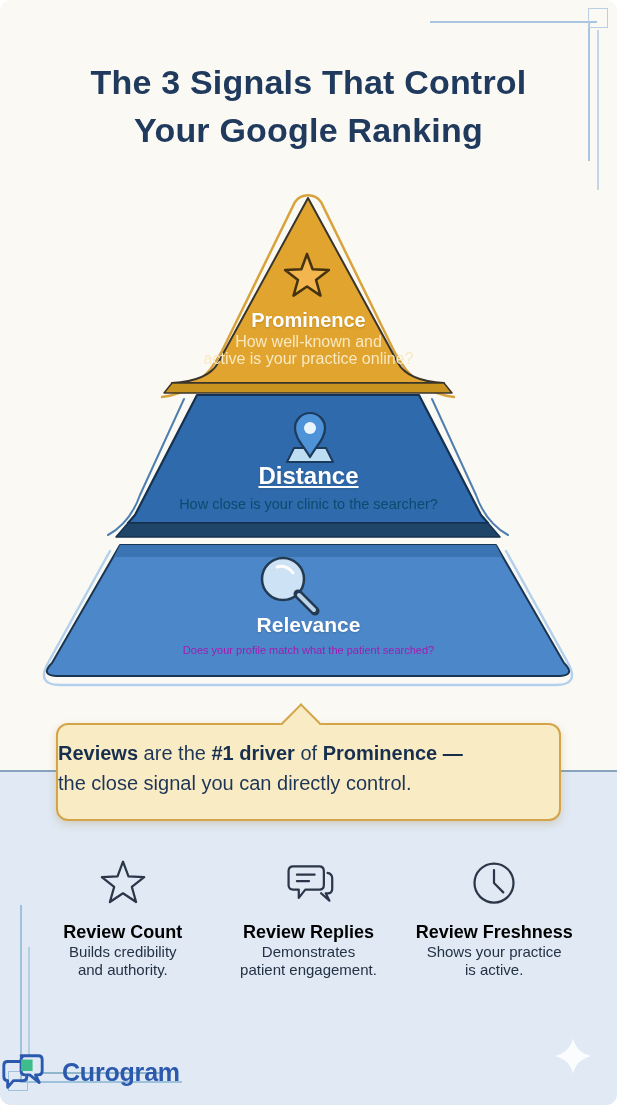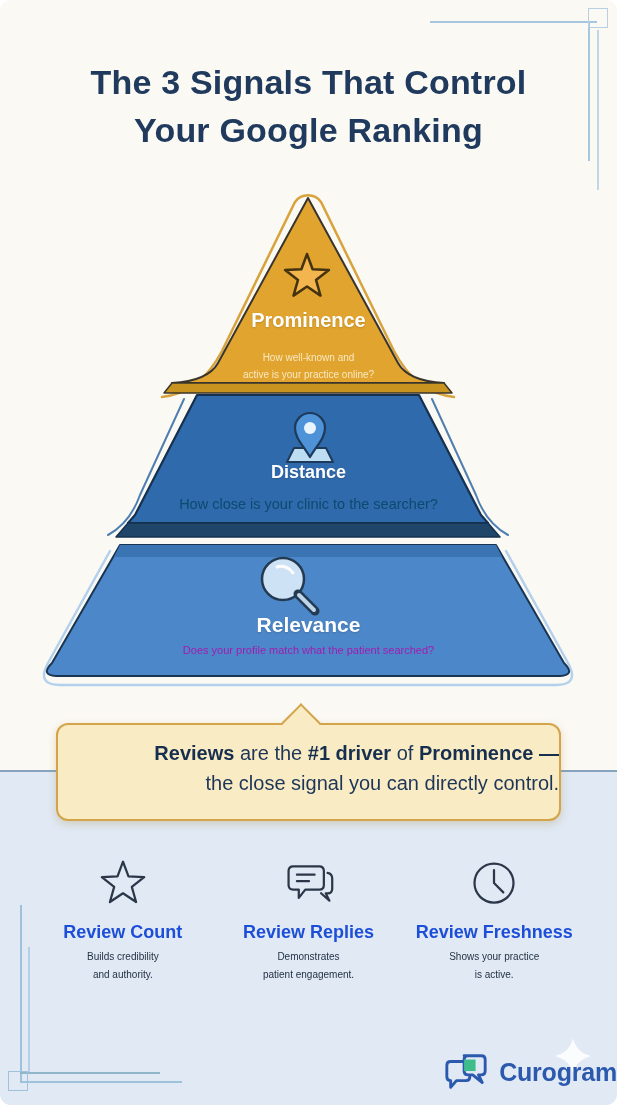--- a/index.html
+++ b/index.html
@@ -22,42 +22,42 @@
   .sparkle{position:absolute;left:554px;top:1037px;z-index:1;}
 
   .title{position:absolute;left:0;top:58px;width:617px;text-align:center;z-index:2;
          font-size:34px;line-height:48px;font-weight:bold;color:#203a5e;letter-spacing:.2px;}
 
   .pyramid-svg{position:absolute;left:0;top:185px;z-index:2;}
 
   .pyr-text{position:absolute;left:0;width:617px;text-align:center;z-index:3;color:#fff;}
   .pyr-label{font-weight:bold;text-shadow:0 1px 2px rgba(40,30,0,.18);}
   .lvl0-label{top:309px;font-size:20px;}
-  .lvl0-desc{top:349px;font-size:10px;line-height:17px;color:#f9e8c0;}
-  .lvl1-label{top:462px;font-size:18px;}
+  .lvl0-desc{top:333px;font-size:16px;line-height:17px;color:#f9e8c0;}
+  .lvl1-label{top:462px;font-size:24px;text-decoration:underline;}
   .lvl1-desc{top:496px;font-size:14.5px;color:#0c4a6e;}
   .lvl2-label{top:613px;font-size:21px;text-align:center;}
   .lvl2-desc{top:644px;font-size:11px;color:#a21caf;}
 
   .callout{position:absolute;left:56px;top:723px;width:501px;height:81px;z-index:2;
            background:#f9ecc5;border:2px solid #d4a44a;border-radius:12px;
            box-shadow:0 3px 8px rgba(170,130,50,.28);
-           text-align:right;color:#1d3557;font-size:20px;line-height:30px;padding-top:13px;}
+           text-align:left;color:#1d3557;font-size:20px;line-height:30px;padding-top:13px;}
   .callout b{color:#172f4e;}
   .callout-pointer{position:absolute;left:287px;top:709px;width:26px;height:26px;z-index:3;
            background:#f9ecc5;border-top:2px solid #d4a44a;border-left:2px solid #d4a44a;
            transform:rotate(45deg);}
 
   .factors{position:absolute;left:30px;top:858px;width:557px;display:flex;z-index:2;}
   .factor{flex:1;text-align:center;}
-  .factor-title{margin-top:8px;font-size:18px;font-weight:bold;color:#1d4ed8;}
-  .factor-desc{margin-top:5px;font-size:10px;line-height:18px;color:#243246;}
+  .factor-title{margin-top:8px;font-size:18px;font-weight:bold;color:#000000;}
+  .factor-desc{font-size:15px;line-height:18px;color:#243246;}
 
   .footer{position:absolute;left:0;top:1050px;width:617px;height:44px;z-index:2;
-          display:flex;align-items:center;justify-content:flex-end;gap:10px;}
+          display:flex;align-items:center;justify-content:flex-start;gap:16px;}
   .brand-name{font-size:25px;font-weight:bold;color:#2b59ad;letter-spacing:-.2px;}
 </style>
 </head>
 <body>
 
 <div id="page">
 
   <div class="bg-bottom"></div>
   <div class="divider"></div>
 

